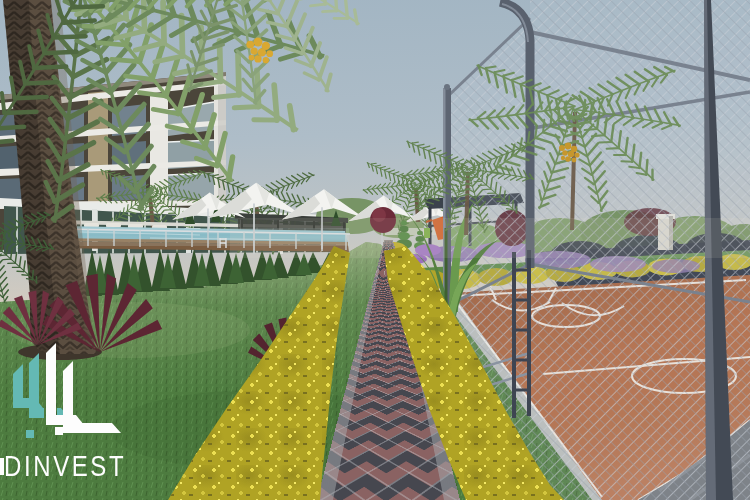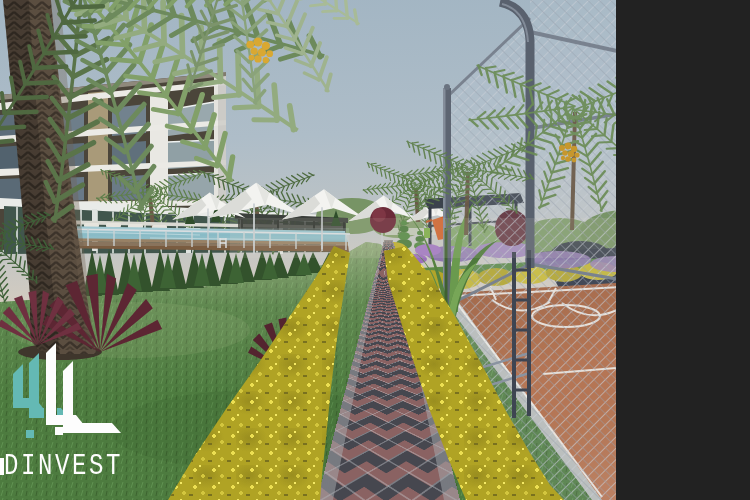--- a/index.html
+++ b/index.html
@@ -1,17 +1,17 @@
 <!DOCTYPE html>
 <html><head>
 <meta charset="utf-8">
 <style>
   html,body{margin:0;padding:0;background:#222;}
-  .stage{position:relative;width:616px;height:500px;overflow:hidden;
-         font-family:Liberation Mono, monospace;background:#b91c1c;}
+  .stage{position:relative;width:750px;height:500px;overflow:hidden;
+         font-family:Liberation Sans, sans-serif;background:#b91c1c;}
   .stage *{box-sizing:border-box;}
   .sky{position:absolute;inset:0;
        background:linear-gradient(178deg,#a2b5c3 0%,#aebdc8 28%,#bfc4c5 46%,
                   #d2cbc0 58%,#dcd2c2 70%,#d9cfc0 100%);}
   .scene{position:absolute;left:0;top:0;}
   
   .walkway{position:absolute;left:317px;top:-5892px;width:143px;height:6392px;
     transform-origin:50% 100%;
     transform:perspective(300px) rotateX(47.3deg);
     background-color:#46474f;

